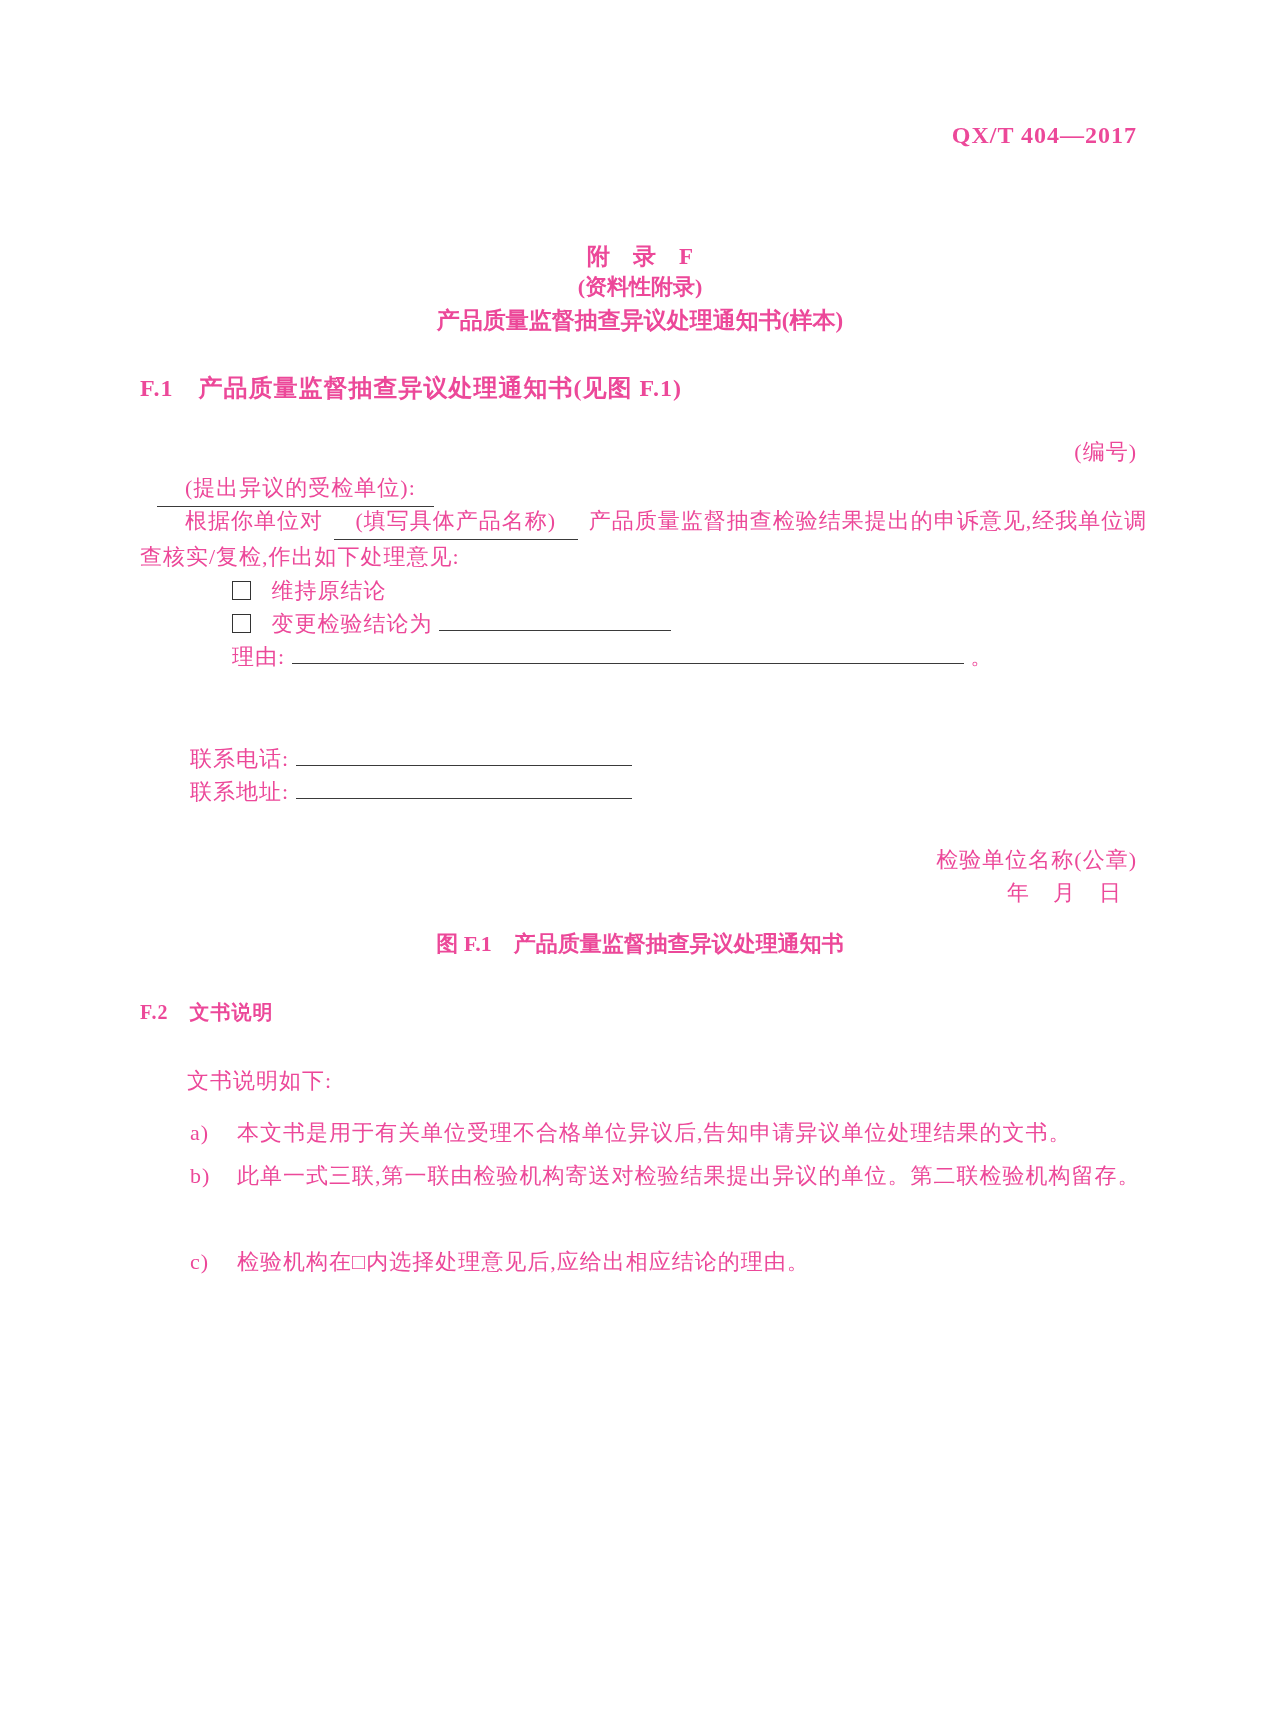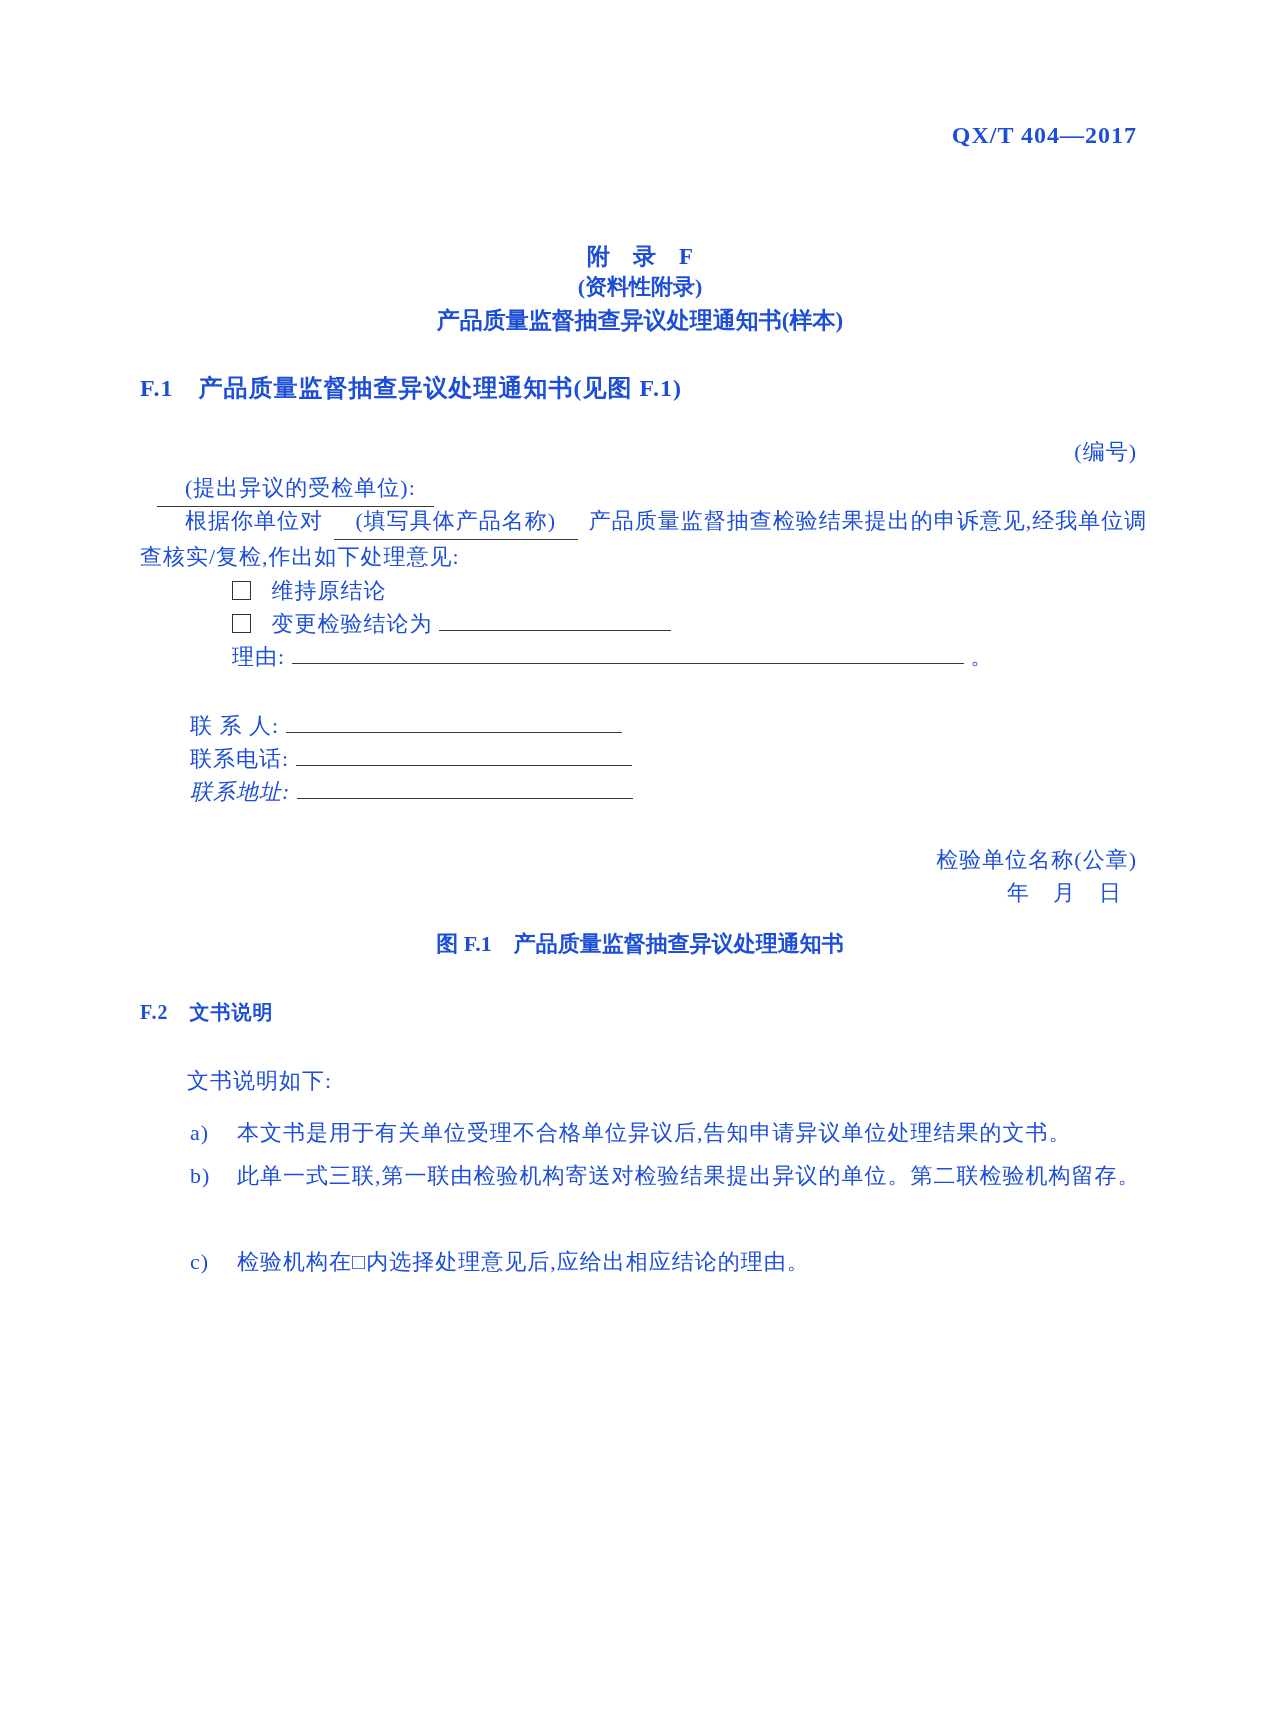--- a/index.html
+++ b/index.html
@@ -1,21 +1,21 @@
 <!DOCTYPE html>
 <html><head>
 <meta charset="utf-8">
 <style>
   html,body { margin:0; padding:0; background:#ffffff; }
   .page {
     position:relative;
     width:1280px; height:1736px;
     background:#ffffff;
     font-family:"Liberation Serif","DejaVu Serif",serif;
-    color:#1d4ed8;
+    color:#ec4899;
     overflow:hidden;
   }
   .abs { position:absolute; white-space:nowrap; }
   .cjk { font-size:22px; letter-spacing:1px; line-height:30px; }
   .bold { font-weight:bold; }
   .center { left:0; width:100%; text-align:center; }
 
   .std-no   { top:122px; right:143px; font-size:24px; font-weight:bold; letter-spacing:1px; }
   .t1       { top:241px; font-size:23px; }
   .t2       { top:272px; font-size:22px; }
@@ -24,21 +24,21 @@
   .serial   { top:437px; right:143px; }
 
   .addressee{ top:473px; left:157px; }
   .body1    { top:506px; left:185px; }
   .body2    { top:542px; left:140px; }
   .opt1     { top:576px; left:232px; }
   .opt2     { top:608px; left:232px; }
   .reason   { top:641px; left:232px; }
   .contact1 { top:710px; left:190px; }
   .contact2 { top:743px; left:190px; }
-  .contact3 { top:776px; left:190px;font-style:italic; }
+  .contact3 { top:776px; left:190px; }
   .sign-org { top:845px; right:143px; }
   .sign-date{ top:878px; right:158px; }
   .fig-cap  { top:929px; font-size:22px; }
   .h-f2     { top:997px; left:140px; font-size:20px; }
   .intro    { top:1066px; left:187px; }
 
   .li       { left:190px; }
   .li-a     { top:1118px; }
   .li-b     { top:1161px; }
   .li-c     { top:1247px; }
@@ -96,24 +96,20 @@
     <span>变更检验结论为</span>
     <span class="u blank blank-change"></span>
   </div>
 
   <div class="abs cjk reason">
     <span>理由:</span>
     <span class="u blank blank-reason"></span>
     <span>。</span>
   </div>
 
-  <div class="abs cjk contact1">
-    <span>联 系 人:</span>
-    <span class="u blank blank-contact"></span>
-  </div>
   <div class="abs cjk contact2">
     <span>联系电话:</span>
     <span class="u blank blank-contact"></span>
   </div>
   <div class="abs cjk contact3">
     <span>联系地址:</span>
     <span class="u blank blank-contact"></span>
   </div>
 
   <div class="abs cjk sign-org">检验单位名称(公章)</div>

